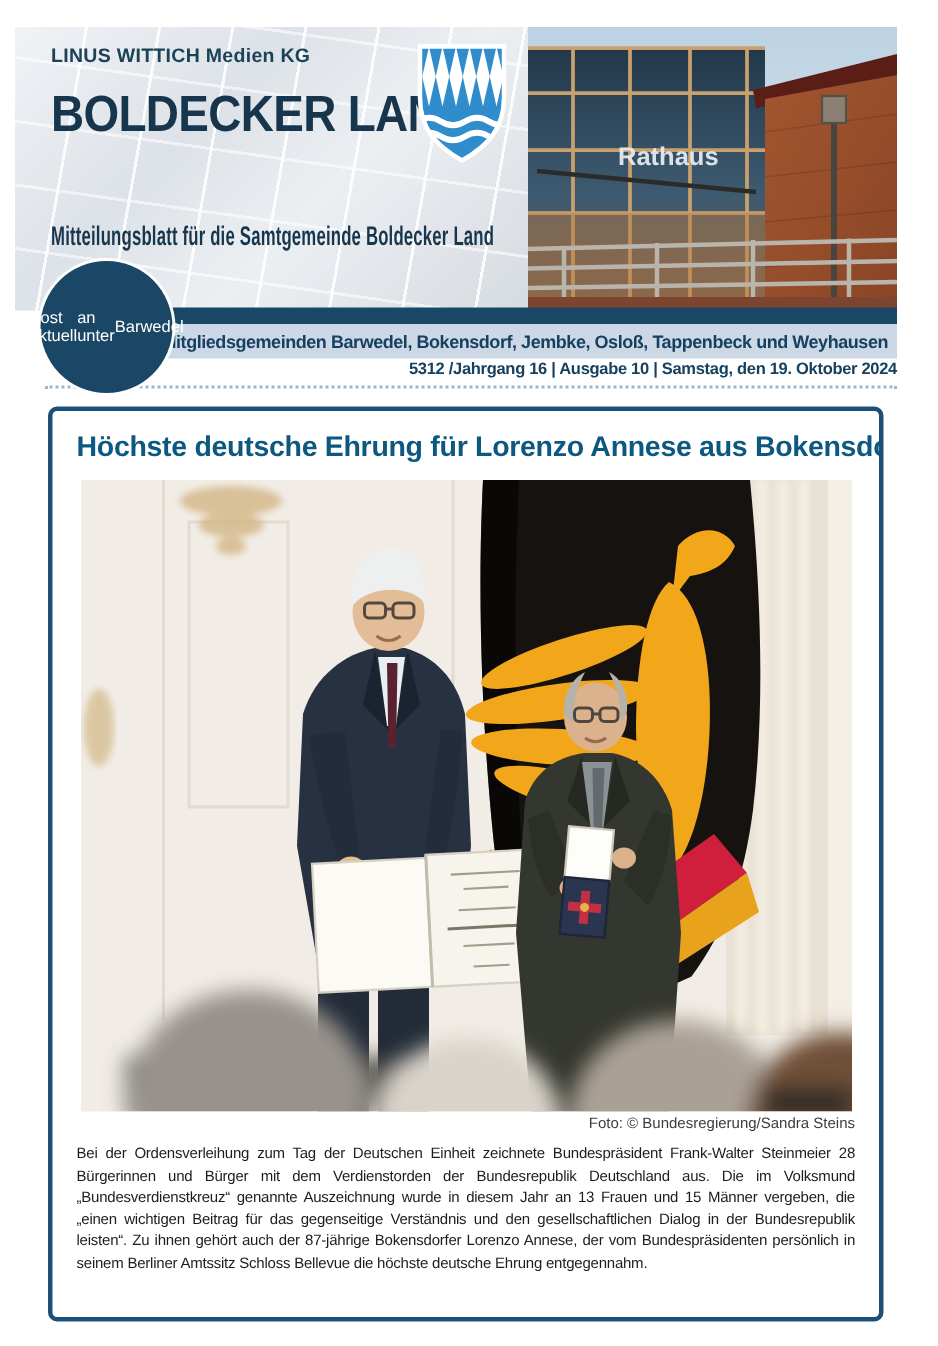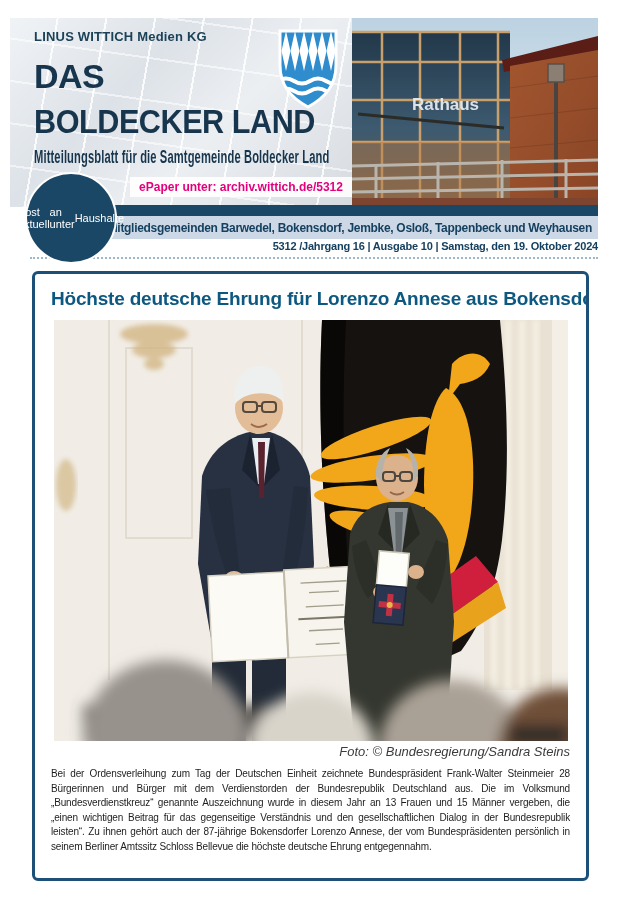--- a/index.html
+++ b/index.html
@@ -38,43 +38,39 @@
   .badge .env{margin-bottom:3px;}
   .badge .bline{font-size:11px;line-height:12.5px;}
 
   .dotted-rule{position:absolute;left:30px;top:257px;width:568px;border-top:2px dotted #9db8ca;}
 
   
   .article{position:absolute;left:32px;top:271px;width:557px;height:610px;border:3px solid #1d5078;border-radius:6px;
     box-sizing:border-box;padding:10px 16px 8px 16px;overflow:hidden;background:#fff;}
   .headline{margin:4px 0 10px 0;text-align:center;font-size:19px;font-weight:700;color:#0d5880;letter-spacing:-.2px;white-space:nowrap;}
   .photo-wrap{width:514px;height:421px;margin:0 auto;overflow:hidden;background:#f1ede6;}
-  .credit{margin-top:3px;text-align:right;font-size:13px;font-style:italic;color:#3c3c3c;}
+  .credit{margin-top:3px;text-align:right;font-size:10px;color:#3c3c3c;}
   .body-text{margin-top:8px;font-size:10px;line-height:14.5px;color:#1d1d1d;text-align:justify;letter-spacing:-.15px;}
 </style>
 </head>
 <body>
 
 <div class="page">
 
   <div class="masthead">
     <div class="mast-left"></div>
 
     <div class="publisher">LINUS WITTICH Medien KG</div>
 
     <div class="title-block">
-      <div class="title-line">DAS</div>
       <div class="title-line title-line2">BOLDECKER LAND</div>
     </div>
 
     <div class="subtitle">Mitteilungsblatt für die Samtgemeinde Boldecker Land</div>
 
-    <div class="epaper-strip">
-      <span>ePaper unter: archiv.wittich.de/5312</span>
-    </div>
 
     <svg class="crest" viewBox="0 0 64 84">
       <defs>
           <clipPath id="shieldClip">
             <path d="M32 82 C14 72 4 60 4 40 L4 6 L60 6 L60 40 C60 60 50 72 32 82 Z"></path>
           </clipPath>
         </defs>
       <path d="M32 82 C14 72 4 60 4 40 L4 6 L60 6 L60 40 C60 60 50 72 32 82 Z" fill="#2f8ccd" stroke="#ffffff" stroke-width="3"></path>
       <g clip-path="url(#shieldClip)" fill="#ffffff">
         <polygon points="10,6 14.5,26 10,46 5.5,26"></polygon>
@@ -152,21 +148,21 @@
 
   <div class="badge">
     <svg class="env" width="26" height="20" viewBox="0 0 26 20">
       <rect x="1.5" y="1.5" width="23" height="16" rx="2" fill="none" stroke="#ffffff" stroke-width="2"></rect>
       <polyline points="2.5,3 13,11 23.5,3" fill="none" stroke="#ffffff" stroke-width="2"></polyline>
       <line x1="3" y1="16" x2="9.5" y2="10.5" stroke="#ffffff" stroke-width="1.6"></line>
       <line x1="23" y1="16" x2="16.5" y2="10.5" stroke="#ffffff" stroke-width="1.6"></line>
     </svg>
     <div class="bline">Post aktuell</div>
     <div class="bline">an unter</div>
-    <div class="bline">Haushalte</div>
+    <div class="bline">Barwedel</div>
   </div>
 
   <div class="dotted-rule"></div>
 
   <div class="article">
     <div class="headline">Höchste deutsche Ehrung für Lorenzo Annese aus Bokensdorf</div>
 
     <div class="photo-wrap">
       <svg width="514" height="421" viewBox="0 0 514 421">
         <defs>

